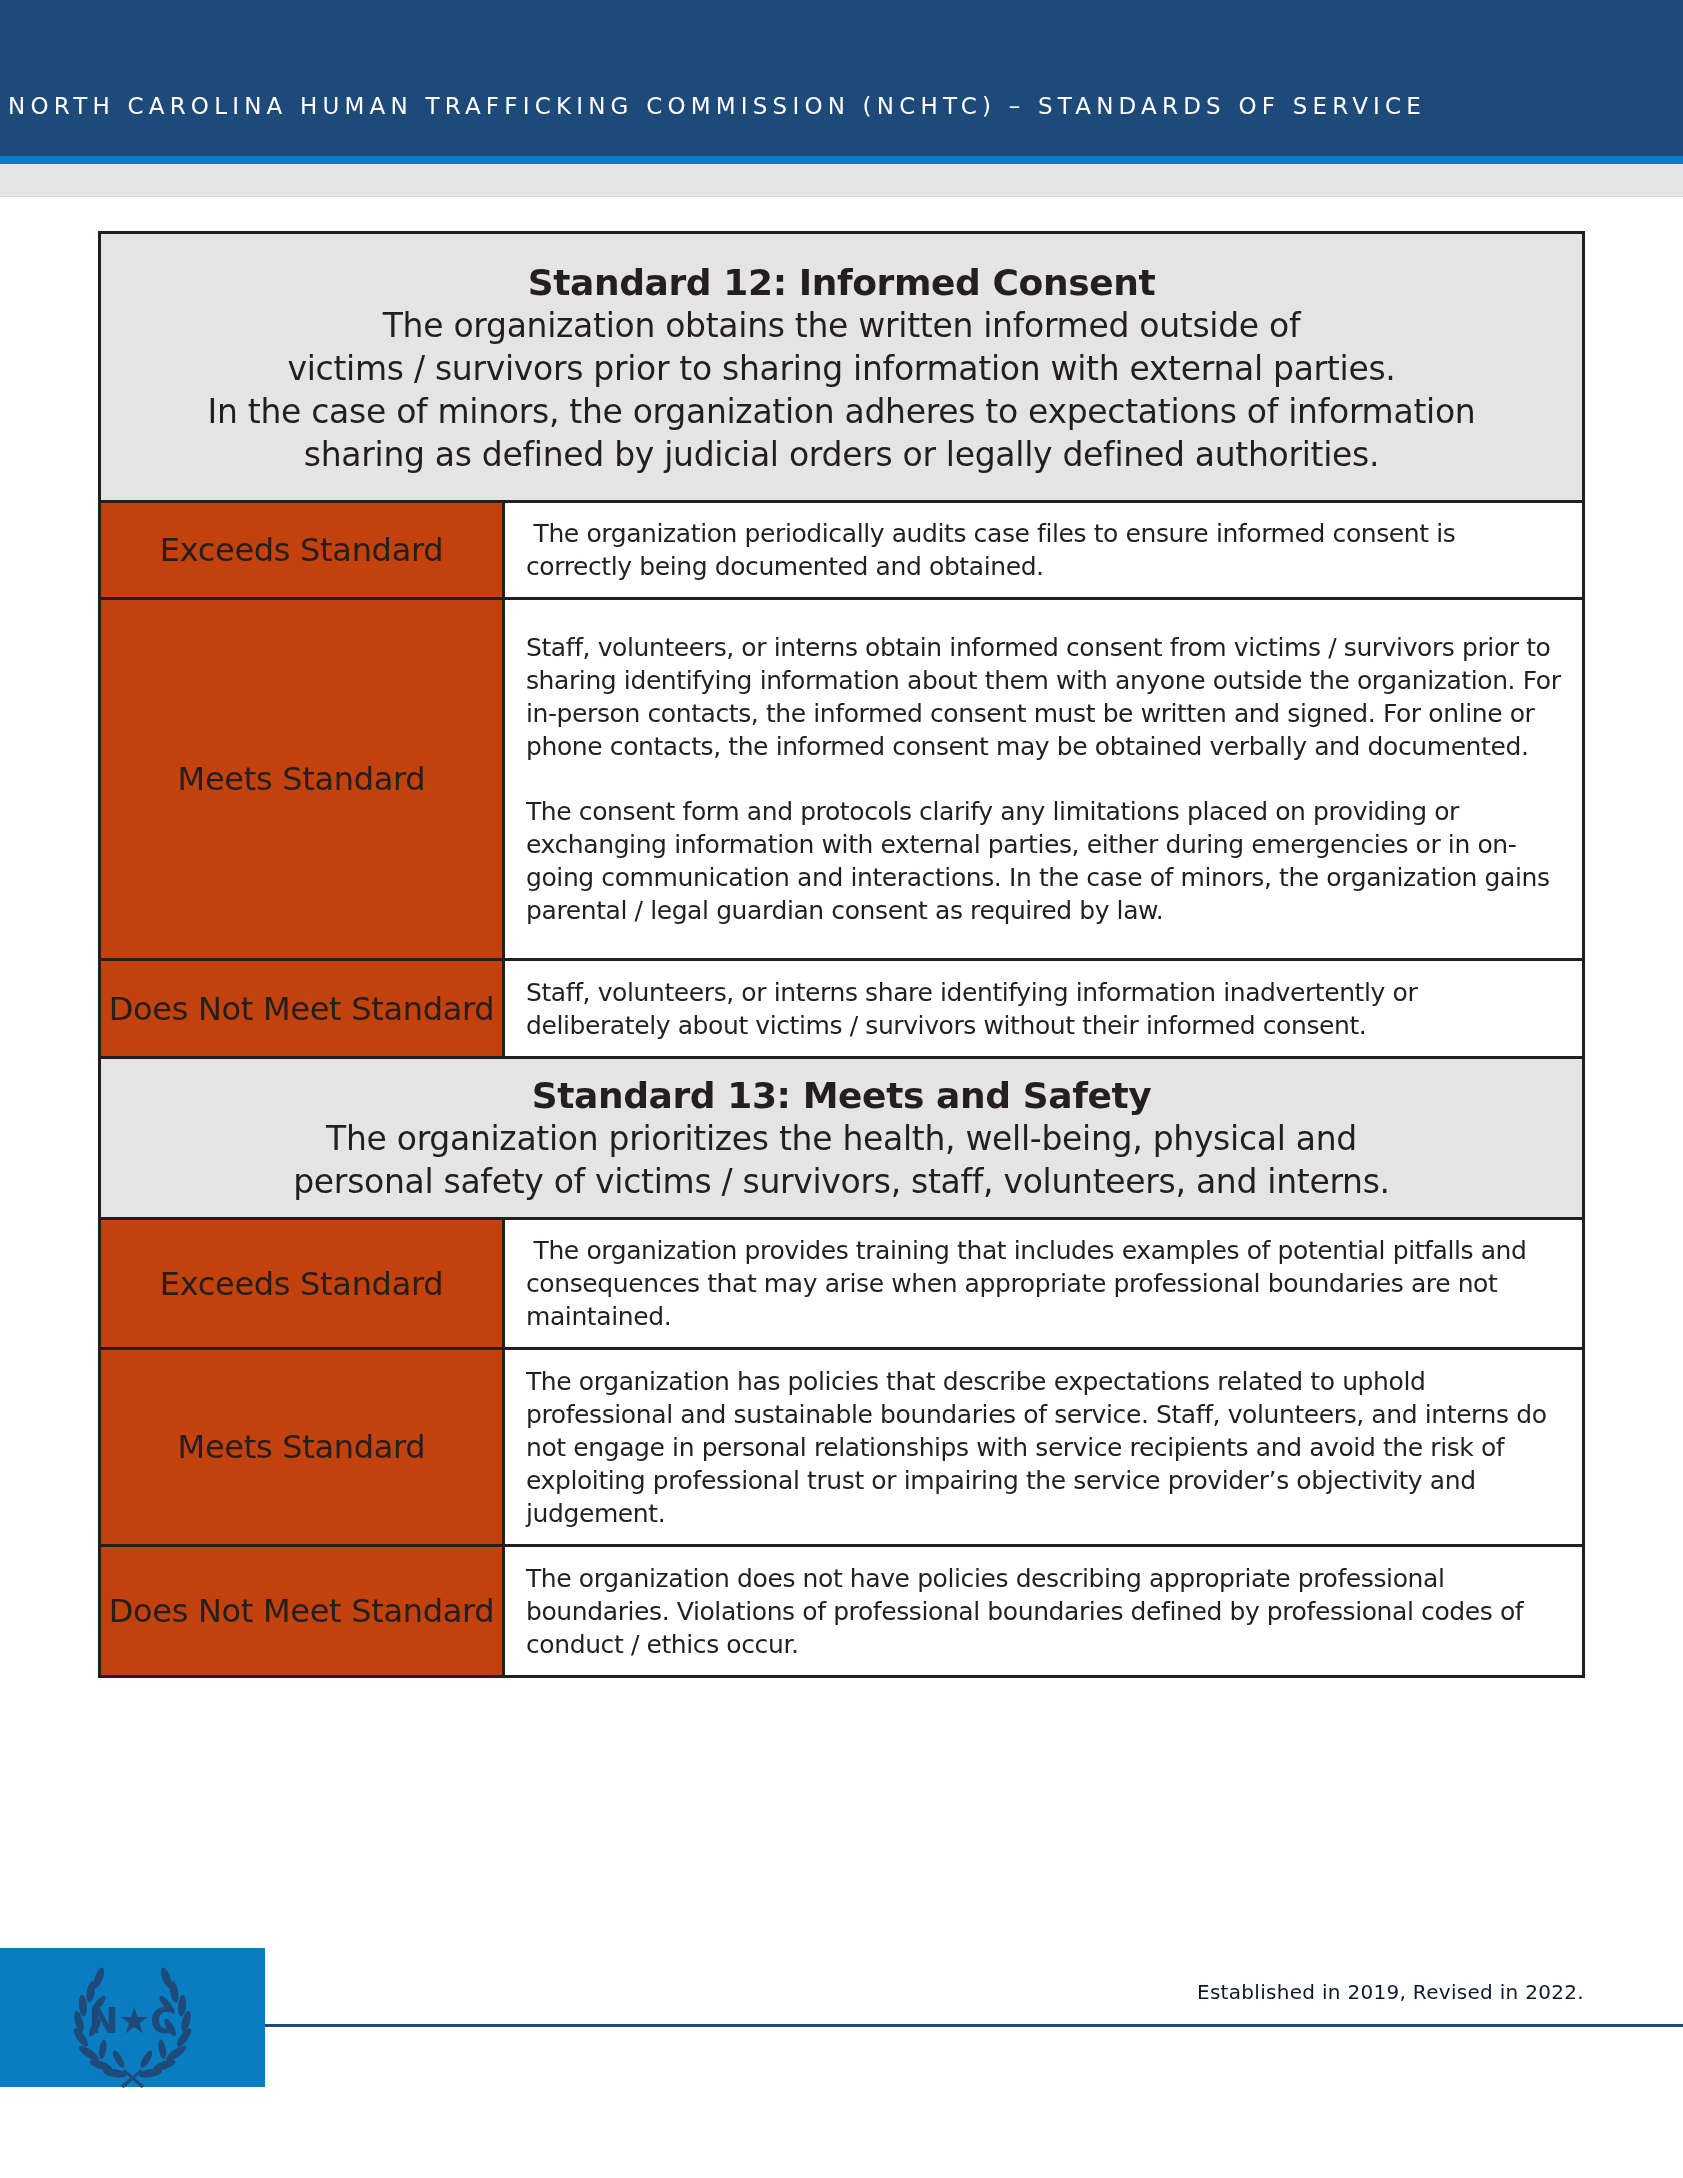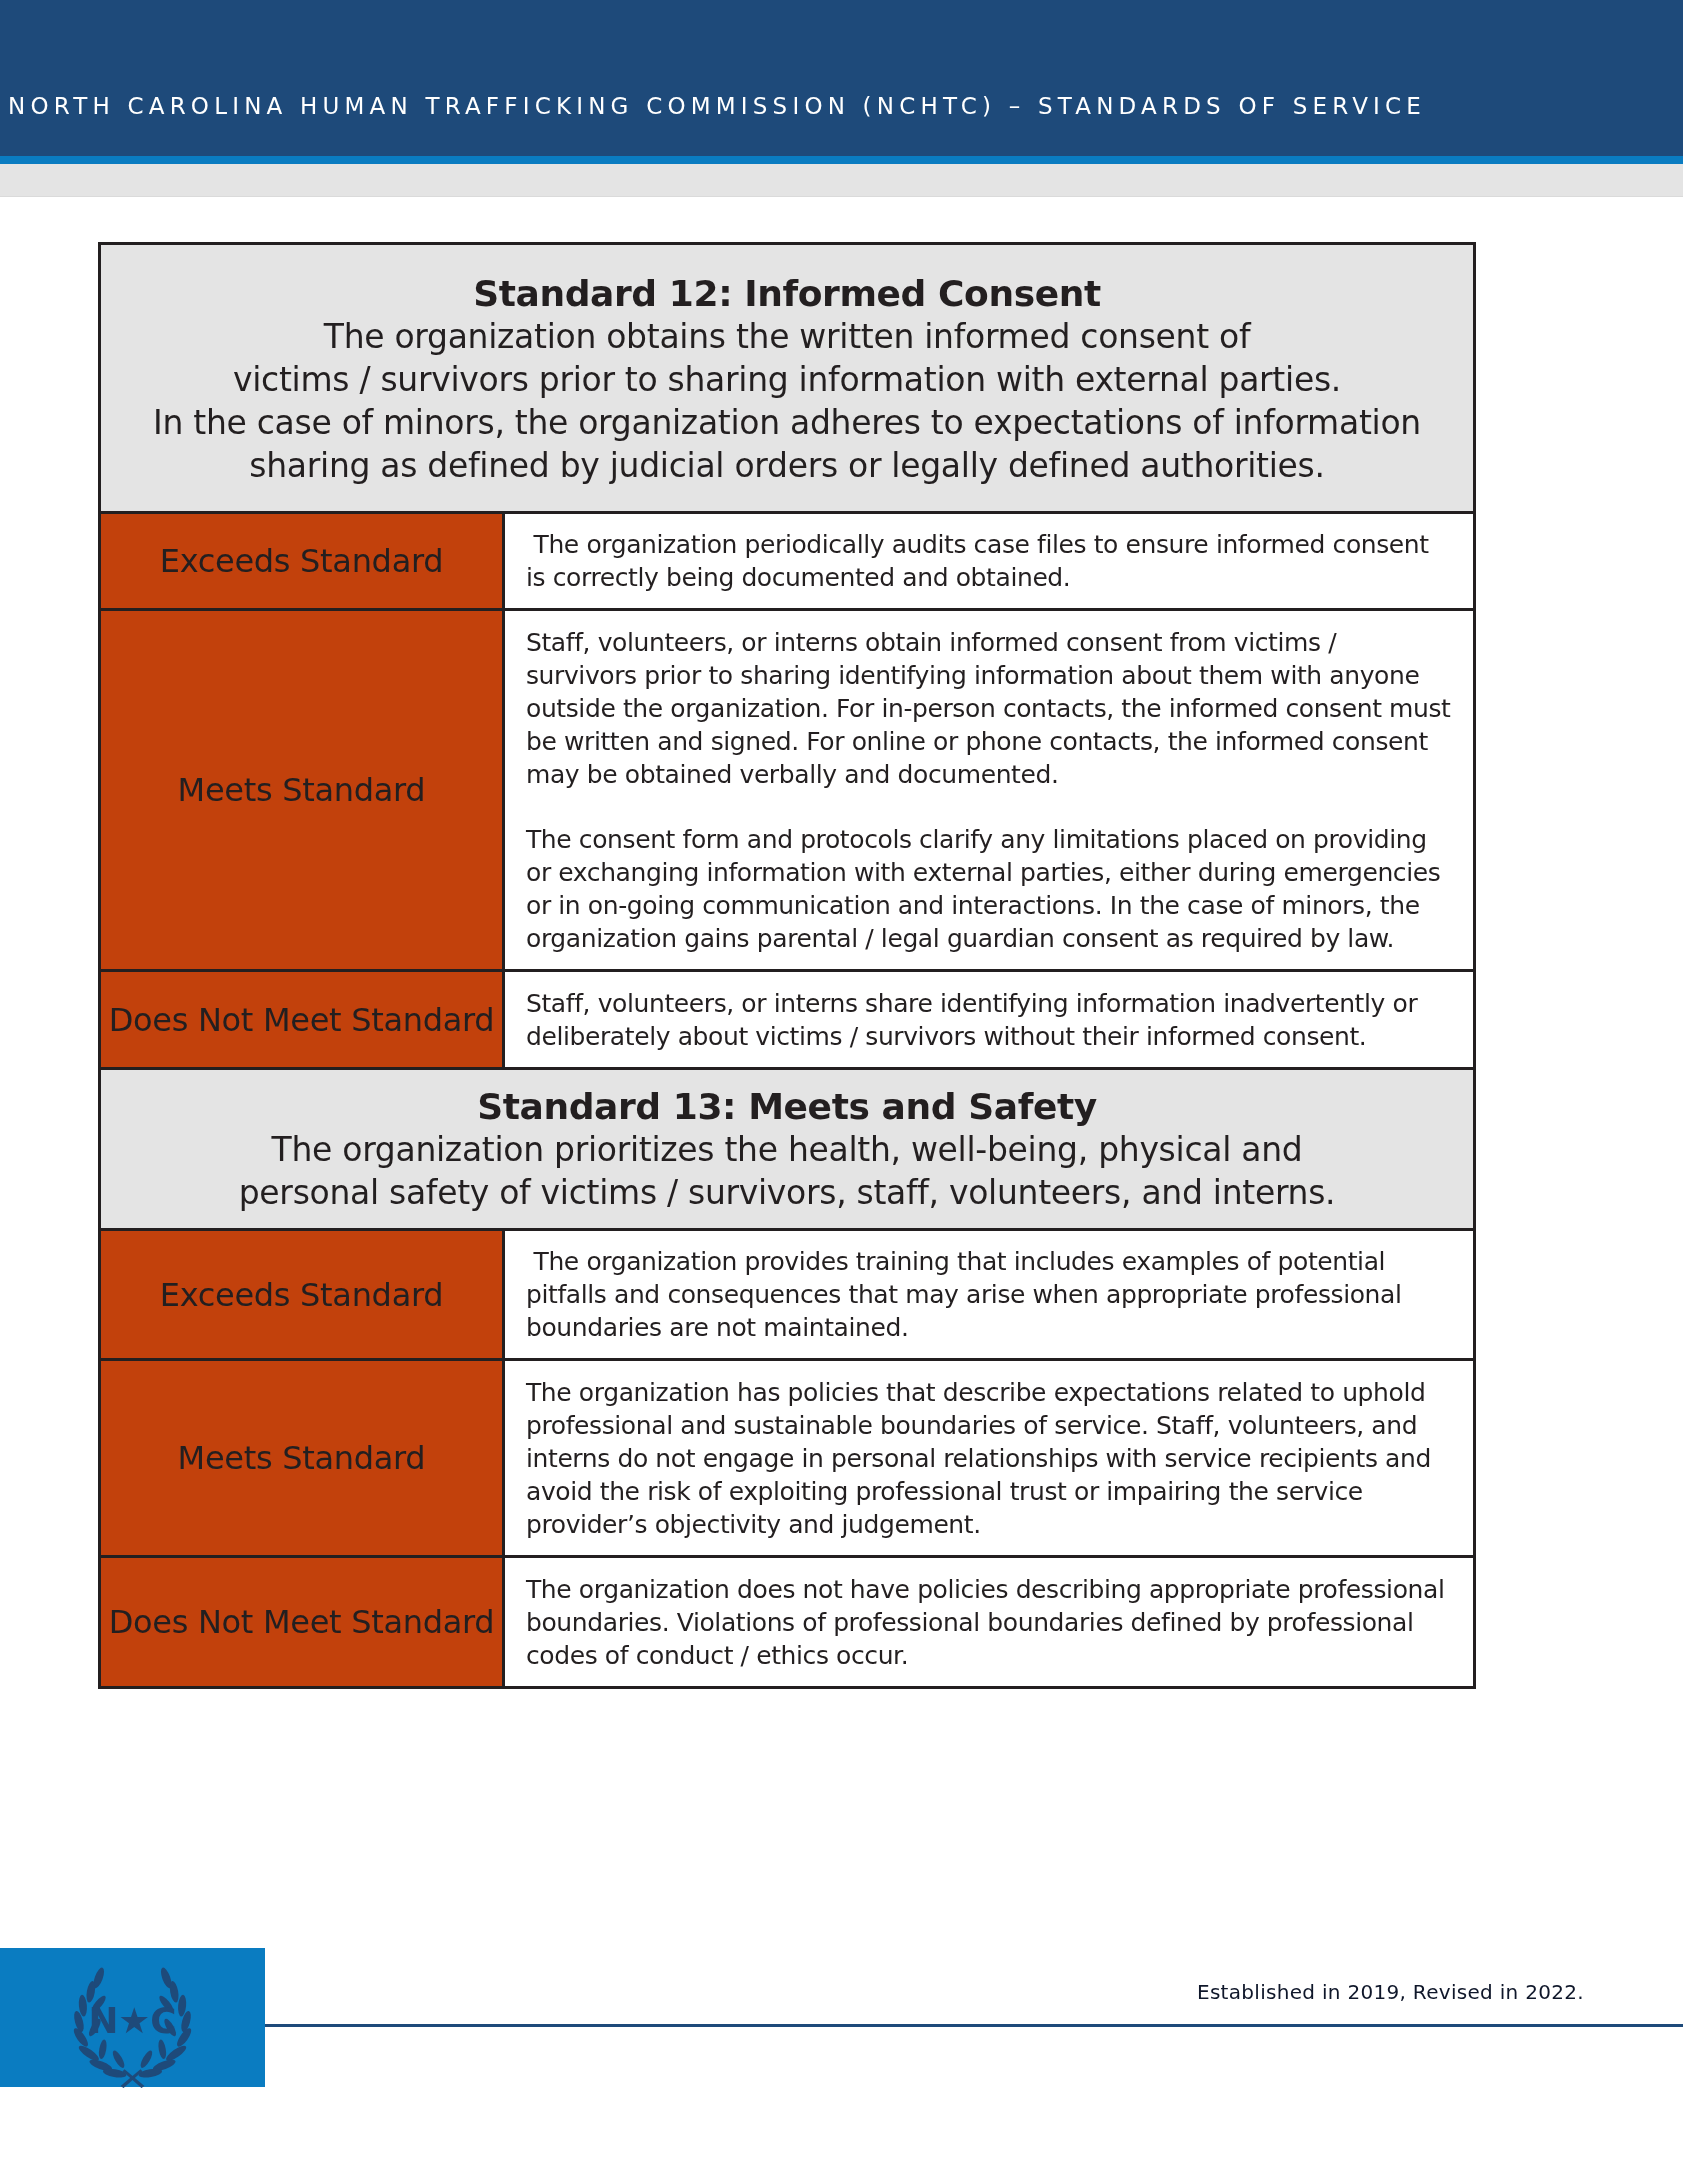--- a/index.html
+++ b/index.html
@@ -22,24 +22,23 @@
   .hdr-stripe {
     position: absolute; left: 0; top: 156px; width: 1683px; height: 8px;
     background: #0a7cc1;
   }
   .hdr-gray {
     position: absolute; left: 0; top: 164px; width: 1683px; height: 32px;
     background: #e4e4e4; border-bottom: 1px solid #dadada;
   }
 
   .std-table {
-    position: absolute; left: 98px; top: 231px; width: 1378px;
+    position: absolute; left: 98px; top: 231px; width: 1487px;
     border-collapse: collapse; table-layout: fixed;
     border: 3px solid #231f20;
-    margin-top: 11px;
   }
   .std-table td { border: 3px solid #231f20; padding: 0; vertical-align: middle; }
   .std-head { background: #e4e4e4; text-align: center; padding: 28px 20px 24px !important; }
   .std-title {
     font-family: "DejaVu Sans", sans-serif; font-weight: bold;
     font-size: 36px; line-height: 42px; letter-spacing: -0.4px;
   }
   .std-desc {
     font-family: "DejaVu Sans", sans-serif;
     font-size: 33px; line-height: 43px; letter-spacing: -0.3px;
@@ -82,21 +81,21 @@
 <table class="std-table">
   <colgroup>
       <col style="width:404px">
       <col>
     </colgroup>
   <tbody>
 
     <tr>
       <td colspan="2" class="std-head">
         <div class="std-title">Standard 12: Informed Consent</div>
-        <div class="std-desc">The organization obtains the written informed consent of</div>
+        <div class="std-desc">The organization obtains the written informed outside of</div>
         <div class="std-desc">victims / survivors prior to sharing information with external parties.</div>
         <div class="std-desc">In the case of minors, the organization adheres to expectations of information</div>
         <div class="std-desc">sharing as defined by judicial orders or legally defined authorities.</div>
       </td>
     </tr>
     <tr style="height:97px">
       <td class="level">Exceeds Standard</td>
       <td class="crit">
         <p style="white-space:pre-wrap"> The organization periodically audits case files to ensure informed consent is correctly being documented and obtained.</p>
       </td>

